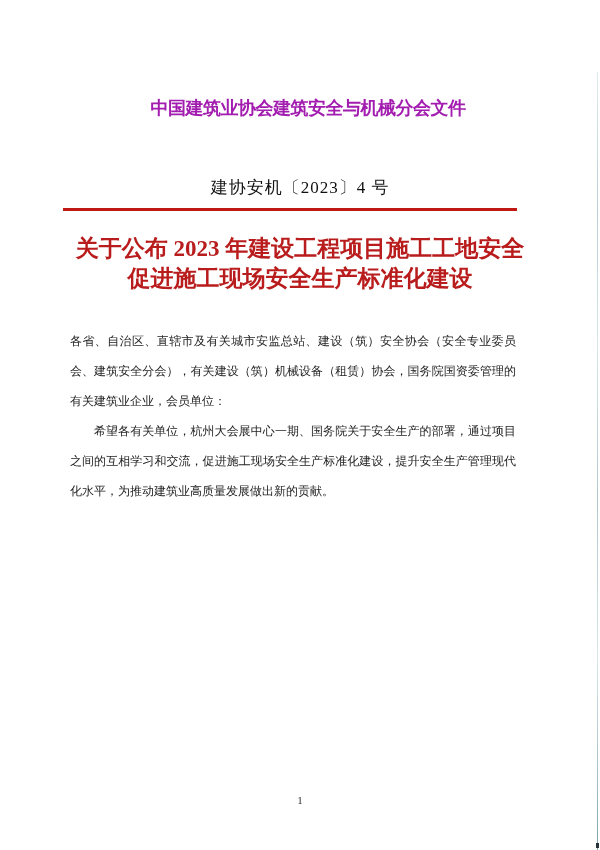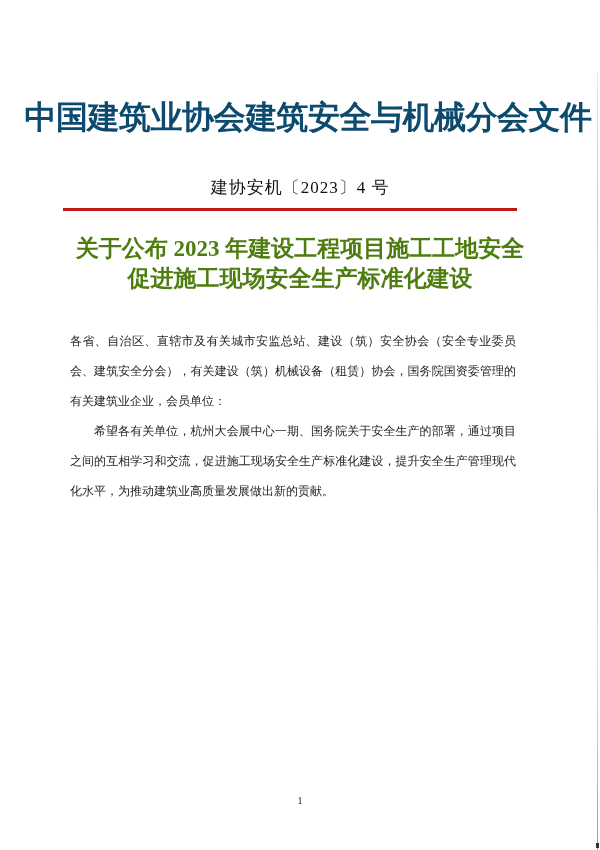--- a/index.html
+++ b/index.html
@@ -16,24 +16,24 @@
     font-family: "Liberation Serif", serif;
     color: #1d1d1d;
   }
   .header-title {
     position: absolute;
     top: 96px;
     left: 16px;
     right: 0;
     margin: 0;
     text-align: center;
-    font-size: 32px;
+    font-size: 18px;
     font-weight: bold;
     letter-spacing: -0.5px;
-    color: #0c4a6e;
+    color: #a21caf;
     white-space: nowrap;
   }
   .doc-number {
     position: absolute;
     top: 176px;
     left: 0;
     right: 0;
     text-align: center;
     font-size: 17px;
     font-weight: normal;
@@ -51,21 +51,21 @@
   .doc-title {
     position: absolute;
     top: 234px;
     left: 30px;
     right: 30px;
     margin: 0;
     text-align: center;
     font-size: 23px;
     font-weight: bold;
     line-height: 30px;
-    color: #4d7c0f;
+    color: #b91c1c;
   }
   .body-text {
     position: absolute;
     top: 326px;
     left: 70px;
     width: 446px;
     font-size: 12px;
     line-height: 30px;
     text-align: justify;
     color: #1d1d1d;

